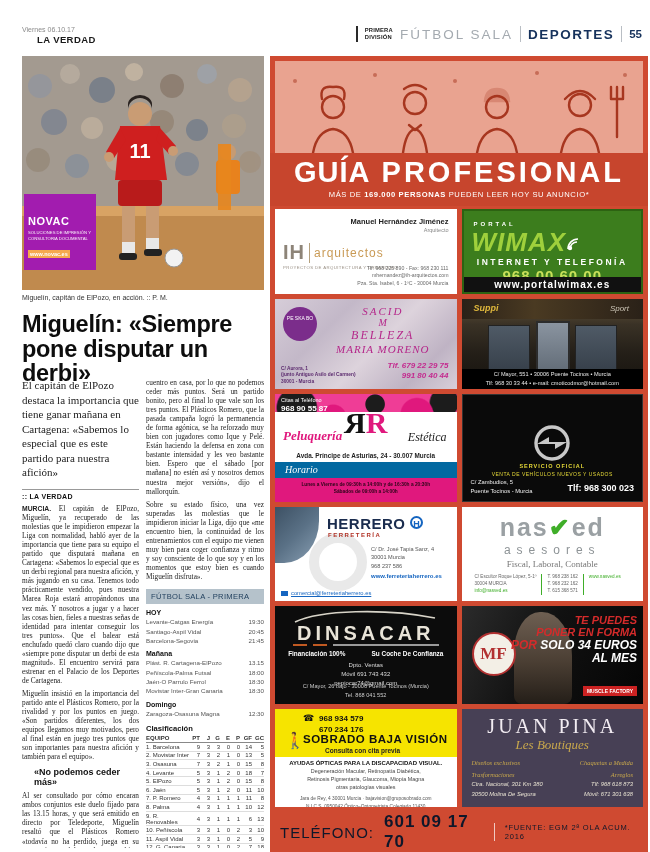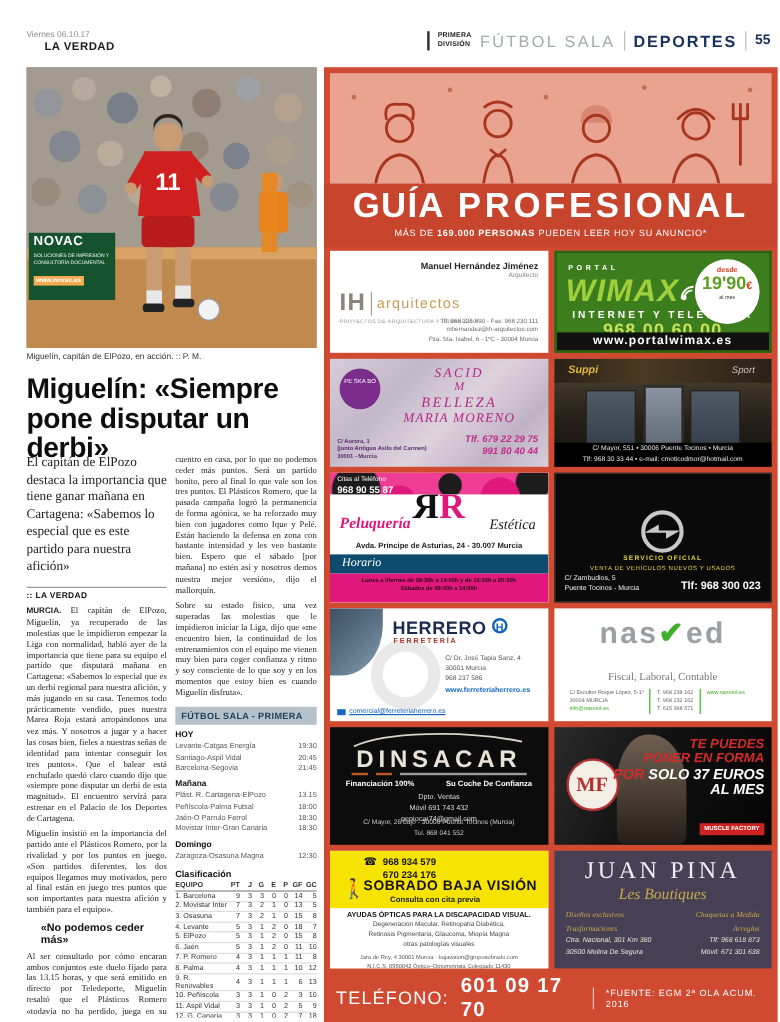--- a/index.html
+++ b/index.html
@@ -12,41 +12,41 @@
   .hdr-right { position:absolute; right:8px; top:26px; display:flex; align-items:center; gap:7px; }
   .hdr-bar { width:1.5px; height:16px; background:#2a2a2a; }
   .hdr-bar.lt { background:#b9bec4; width:1px; }
   .kicker { font-size:5.8px; font-weight:800; color:#222; line-height:1.15; letter-spacing:.2px; }
   .h-fs { font-size:13.5px; color:#a4aab0; letter-spacing:2px; font-weight:400; }
   .h-dep { font-size:13.5px; color:#16325c; font-weight:800; letter-spacing:1.5px; }
   .h-pg { font-size:11.5px; color:#16325c; font-weight:800; }
 
   
   .photo { position:absolute; left:22px; top:56px; width:242px; height:234px; background:#a89d92; overflow:hidden; }
-  .novac { position:absolute; left:2px; top:138px; width:72px; height:56px; background:#14532d; color:#fff; padding:1px 4px; }
+  .novac { position:absolute; left:2px; top:138px; width:72px; height:76px; background:#a21caf; color:#fff; padding:21px 4px; }
   .novac-t { font-size:11px; font-weight:800; letter-spacing:.5px; }
   .novac-s { font-size:4.2px; line-height:1.4; margin-top:3px; opacity:.95; }
   .novac-u { font-size:5.5px; font-weight:700; margin-top:6px; background:#f6a94f; padding:1px 2px; display:inline-block; color:#fff; }
   .vbanner { position:absolute; left:196px; top:88px; width:13px; height:66px; background:#e8861d; opacity:.9; }
   .caption { position:absolute; left:22px; top:294px; width:242px; font-size:7px; color:#333; }
 
   
   .headline { position:absolute; left:22px; top:312px; width:248px; font-size:23.5px; line-height:1.05; font-weight:800; color:#0d0d0d; letter-spacing:-.3px; }
   .col { position:absolute; top:378px; overflow:hidden; }
   .col1 { left:22px; width:117px; height:470px; }
   .col2 { left:146px; width:118px; height:470px; }
   .deck { font-family:"Liberation Serif", serif; font-size:11px; line-height:1.32; color:#1c1c1c; }
   .byline { margin-top:9px; border-top:1px solid #999; padding-top:3px; font-size:7px; font-weight:800; color:#111; letter-spacing:.3px; }
   .bodytext { font-family:"Liberation Serif", serif; font-size:7.3px; line-height:1.24; color:#222; text-align:justify; margin-top:4px; }
   .bodytext b { font-family:"Liberation Sans", sans-serif; font-size:6.8px; }
   .subhead { font-size:9px; font-weight:800; color:#111; margin:6px 12px 2px; }
 
   
   .statsbox { margin-top:8px; }
-  .sb-title { background:#b5c2cb; color:#1d3c5a; font-size:7.6px; font-weight:700; padding:3px 5px; letter-spacing:.3px; }
+  .sb-title { background:#b5c2cb; color:#1d3c5a; font-size:7.6px; font-weight:400; padding:3px 5px; letter-spacing:.3px; }
   .sb-label { font-size:7px; font-weight:800; color:#111; margin:5px 0 1px; }
   .fx-row { display:flex; justify-content:space-between; font-size:6.2px; color:#555; padding:1.2px 0; }
   .clasif { font-size:7.6px; font-weight:800; color:#111; margin:6px 0 2px; }
   .st-head, .st-row { display:grid; grid-template-columns:1fr 11px 10px 10px 10px 10px 12px 12px; font-size:6px; color:#333; align-items:center; }
   .st-head { font-weight:800; border-bottom:1px solid #888; padding-bottom:1px; }
   .st-head span, .st-row span { text-align:right; }
   .st-head span:first-child, .st-row span:first-child { text-align:left; }
   .st-row { border-bottom:1px solid #ddd; padding:.8px 0; }
 
   
@@ -113,21 +113,21 @@
                radial-gradient(circle at 93% 25%, #1c1c1c 8%, transparent 9%), #ef3d96; }
   .pelu-cita { position:absolute; left:6px; top:3px; font-size:5.5px; color:#fff; line-height:1.3; }
   .pelu-tel { font-size:8px; font-weight:800; }
   .pelu-mid { position:absolute; left:0; right:0; top:18px; height:52px; background:#fff; }
   .pelu-rr { position:absolute; left:0; right:0; top:14px; text-align:center; font-family:"Liberation Serif", serif; font-weight:700; font-size:30px; line-height:1; }
   .pelu-rr .r1 { display:inline-block; transform:scaleX(-1); color:#111; }
   .pelu-rr .r2 { color:#e0187d; }
   .pelu-word1 { position:absolute; left:8px; top:34px; font-family:"Liberation Serif", serif; font-style:italic; font-weight:700; font-size:13px; color:#e0187d; }
   .pelu-word2 { position:absolute; right:10px; top:36px; font-family:"Liberation Serif", serif; font-style:italic; font-size:12px; color:#1a1a1a; }
   .pelu-addr { position:absolute; left:0; right:0; top:58px; text-align:center; font-size:6.4px; font-weight:700; color:#222; }
-  .pelu-hbar { position:absolute; left:0; right:0; top:68px; height:16px; background:#0c4a6e; color:#fff; font-family:"Liberation Serif", serif; font-style:italic; font-size:10px; padding:2px 0 0 10px; }
+  .pelu-hbar { position:absolute; left:0; right:0; top:68px; height:16px; background:#0369a1; color:#fff; font-family:"Liberation Serif", serif; font-style:italic; font-size:10px; padding:2px 0 0 10px; }
   .pelu-pink { position:absolute; left:0; right:0; top:84px; bottom:0; background:#e0187d; color:#2a0518; font-size:4.8px; text-align:center; padding-top:3px; line-height:1.5; font-weight:700; }
 
   
   .taller { background:#0a0a0a; border:1px solid #333; }
   .ta-title { position:absolute; left:0; right:0; top:8px; text-align:center; color:#f2e42a; font-size:13px; font-weight:800; letter-spacing:1px; }
   .ta-opel { position:absolute; left:50%; top:28px; transform:translateX(-50%); }
   .ta-l1 { position:absolute; left:0; right:0; top:68px; text-align:center; color:#e5d838; font-size:5.5px; letter-spacing:1px; font-weight:700; }
   .ta-l2 { position:absolute; left:0; right:0; top:76px; text-align:center; color:#e5d838; font-size:5px; letter-spacing:.5px; }
   .ta-addr { position:absolute; left:8px; bottom:6px; color:#eee; font-size:5.8px; line-height:1.45; }
   .ta-tel { position:absolute; right:8px; bottom:8px; color:#fff; font-size:9px; font-weight:800;margin-top:37px; }
@@ -188,21 +188,21 @@
   
   .jp { background:#474055; }
   .jp-title { position:absolute; left:0; right:0; top:6px; text-align:center; font-family:"Liberation Serif", serif; font-size:20px; color:#f2ecf2; letter-spacing:3px; }
   .jp-sub { position:absolute; left:0; right:0; top:28px; text-align:center; font-family:"Liberation Serif", serif; font-style:italic; font-size:13px; color:#c9a84c; }
   .jp-cols { position:absolute; left:10px; right:10px; top:48px; display:flex; justify-content:space-between; font-family:"Liberation Serif", serif; font-style:italic; font-size:6.4px; color:#c9a84c; line-height:1.8; }
   .jp-cols .c2 { text-align:right; }
   .jp-foot { position:absolute; left:10px; right:10px; bottom:7px; display:flex; justify-content:space-between; font-size:5.8px; color:#e8e2d2; font-style:italic; line-height:1.7; }
   .jp-foot .c2 { text-align:right; }
 
   
-  .pfoot { position:absolute; left:10px; right:10px; bottom:6px; height:28px; display:flex; align-items:center; gap:10px; color:#ffffff; }
+  .pfoot { position:absolute; left:10px; right:10px; bottom:6px; height:28px; display:flex; align-items:center; gap:10px; color:#0f172a; }
   .pf-label { font-size:15px; font-weight:300; letter-spacing:1px; }
   .pf-num { font-size:17px; font-weight:800; letter-spacing:1px; }
   .pf-div { width:1px; height:18px; background:rgba(255,255,255,.7); }
   .pf-src { font-size:7.5px; letter-spacing:.8px; }
 </style>
 </head>
 <body>
 
 <div id="page">
 
@@ -526,25 +526,20 @@
 
       <div class="cell wimax">
         <div class="wx-portal">PORTAL</div>
         <div class="wx-brand"><span>WIMAX</span><svg width="16" height="14" viewBox="0 0 16 14">
               <g fill="none" stroke="#fff" stroke-width="1.6">
                 <path d="M2,12 a10,10 0 0 1 10,-10"></path>
                 <path d="M4,12 a7,7 0 0 1 7,-7"></path>
                 <circle cx="4" cy="11" r="1.4" fill="#fff"></circle>
               </g>
             </svg></div>
-        <div class="wx-circle">
-          <div class="wx-desde">desde</div>
-          <div class="wx-price"><span>19'90</span><span class="wx-eur">€</span></div>
-          <div class="wx-note">al mes</div>
-        </div>
         <div class="wx-line">INTERNET Y TELEFONÍA</div>
         <div class="wx-phone">968 00 60 00</div>
         <div class="wx-url">www.portalwimax.es</div>
       </div>
 
       <div class="cell sacid">
         <div class="sa-circle">PE SKA BO</div>
         <div class="sa-script">
           <div class="sa-l1">SACID</div>
           <div class="sa-l2">M</div>
@@ -621,20 +616,21 @@
         </div>
         <div class="he-url">www.ferreteriaherrero.es</div>
         <div class="he-mail">
             <span class="he-mailicon"></span>
             <span>comercial@ferreteriaherrero.es</span>
           </div>
       </div>
 
       <div class="cell">
         <div class="nv-brand"><span>nas</span><span class="nv-check">✔</span><span>ed</span></div>
+        <div class="nv-ase">asesores</div>
         <div class="nv-tag">Fiscal, Laboral, Contable</div>
         <div class="nv-foot">
           <div>
             <span>C/ Escultor Roque López, 5-1º</span><br>
             <span>30004 MURCIA</span><br>
             <span class="nv-green">info@nasved.es</span>
           </div>
           <div>
             <span>T. 968 238 162</span><br>
             <span>T. 968 232 162</span><br>
@@ -664,21 +660,21 @@
           <div>Tel. 868 041 552</div>
         </div>
       </div>
 
       <div class="cell gym">
         <div class="gym-torso"></div>
         <div class="gym-stamp">MF</div>
         <div class="gym-txt">
           <div class="gym-t1">TE PUEDES</div>
           <div class="gym-t2">PONER EN FORMA</div>
-          <div class="gym-t3"><span class="red">POR </span><span>SOLO 37 EUROS</span></div>
+          <div class="gym-t3"><span class="red">POR </span><span>SOLO 34 EUROS</span></div>
           <div class="gym-t4">AL MES</div>
         </div>
         <div class="gym-badge">MUSCLE FACTORY</div>
       </div>
 
       <div class="cell">
         <div class="so-top"></div>
         <div class="so-phoneicon">☎</div>
         <div class="so-tels">
           <div>968 934 579</div>

